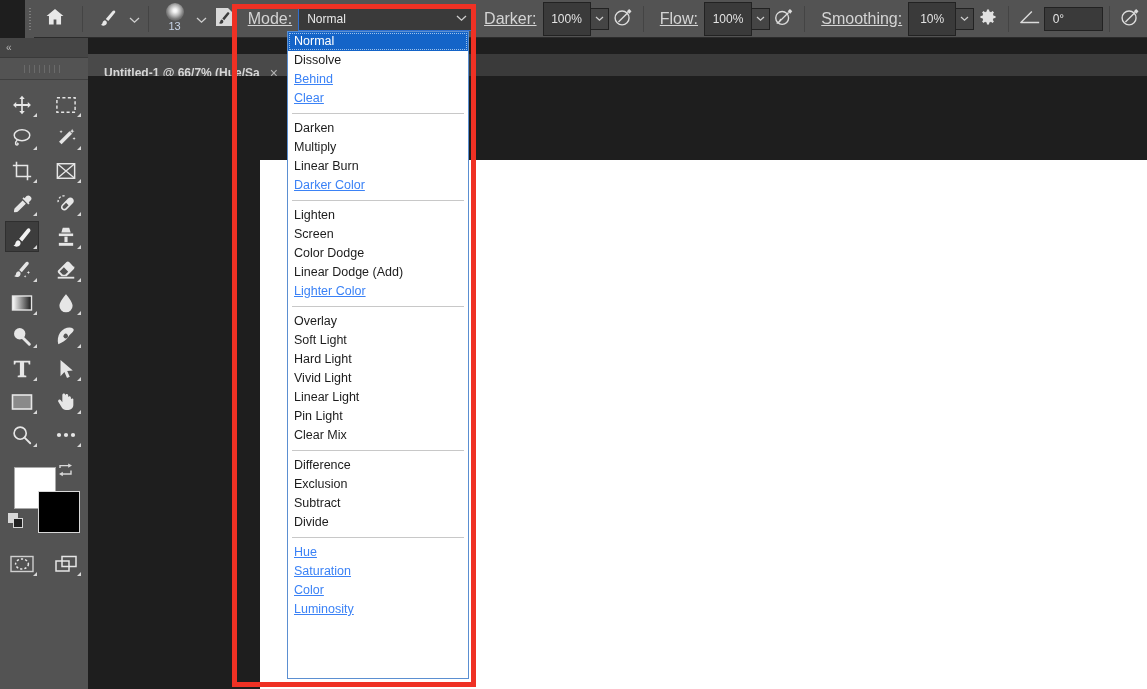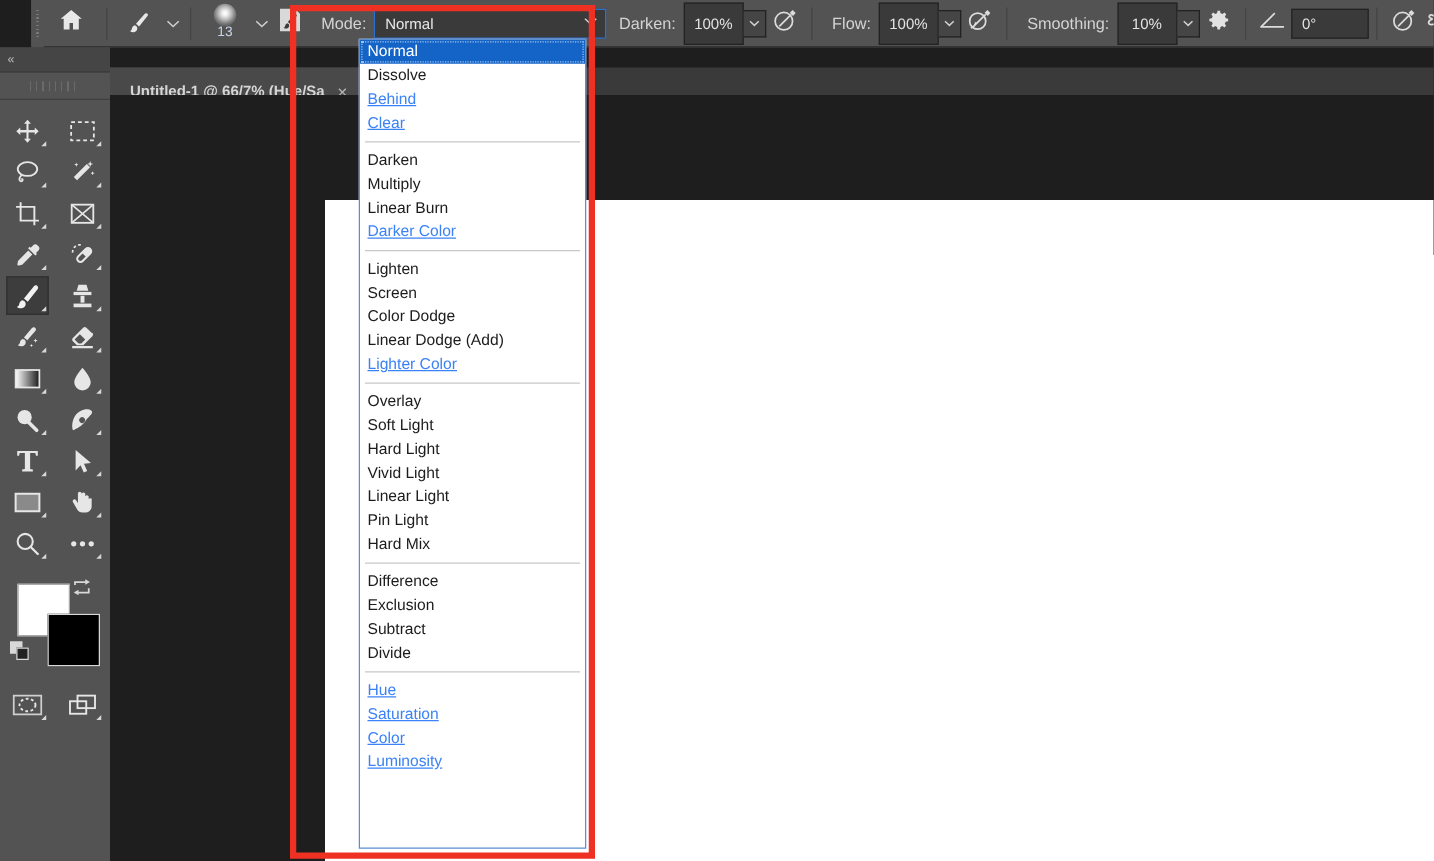--- a/index.html
+++ b/index.html
@@ -45,21 +45,21 @@
     position: relative; display:flex; flex-direction:column; align-items:center; justify-content:center;
     width: 42px; height:38px; cursor:pointer;
   }
   .brush-dot { width:18px; height:18px; border-radius:50%;
     background: radial-gradient(circle at 50% 42%, #ffffff 0%, #f2f2f2 14%, #b9b9b9 38%, #7c7c7c 60%, #5b5b5b 78%, #535353 100%);
     margin-top:-2px;
   }
   .brush-size { font-size: 11px; color:#c8d4e6; margin-top:-1px; }
   .brushpanel-btn { width:30px;height:30px;display:flex;align-items:center;justify-content:center;cursor:pointer; }
 
-  .ob-label { font-size:13px; color:#d4d4d4; margin:0 6px 0 10px; white-space:nowrap; }
+  .ob-label { font-size:16px; color:#d4d4d4; margin:0 6px 0 10px; white-space:nowrap;text-decoration:underline; }
 
   
   .mode-combo {
     width: 186px; height: 24px;
     background: #3a3a3a; border: 1px solid #2f6fd0;
     display:flex; align-items:center; justify-content:space-between;
     padding: 0 6px 0 8px; cursor:pointer;
   }
   .mode-combo .val { font-size:12px; color:#eaeaea; }
   .mode-combo .arrow { color:#cfcfcf; font-size:10px; }
@@ -221,21 +221,21 @@
     <span class="ob-label">Mode:</span>
     <div class="mode-combo">
       <span class="val">Normal</span>
       <span class="arrow">
         <svg width="11" height="7" viewBox="0 0 11 7">
             <path d="M1 1l4.5 4.2L10 1" stroke="#cfcfcf" stroke-width="1.3" fill="none"></path>
           </svg>
       </span>
     </div>
 
-    <span class="ob-label">Darken:</span>
+    <span class="ob-label">Darker:</span>
     <div style="display:flex;align-items:center;">
       <div class="num-field">100%</div>
       <div class="num-stepper">
         <svg width="9" height="6" viewBox="0 0 9 6">
             <path d="M1 1l3.5 3.3L8 1" stroke="#cfcfcf" stroke-width="1.2" fill="none"></path>
           </svg>
       </div>
     </div>
     <div class="icon-btn">
       <span>
@@ -586,21 +586,21 @@
       <div class="dd-item">Color Dodge</div>
       <div class="dd-item">Linear Dodge (Add)</div>
       <div class="dd-item dis">Lighter Color</div>
       <div class="dd-sep"></div>
       <div class="dd-item">Overlay</div>
       <div class="dd-item">Soft Light</div>
       <div class="dd-item">Hard Light</div>
       <div class="dd-item">Vivid Light</div>
       <div class="dd-item">Linear Light</div>
       <div class="dd-item">Pin Light</div>
-      <div class="dd-item">Hard Mix</div>
+      <div class="dd-item">Clear Mix</div>
       <div class="dd-sep"></div>
       <div class="dd-item">Difference</div>
       <div class="dd-item">Exclusion</div>
       <div class="dd-item">Subtract</div>
       <div class="dd-item">Divide</div>
       <div class="dd-sep"></div>
       <div class="dd-item dis">Hue</div>
       <div class="dd-item dis">Saturation</div>
       <div class="dd-item dis">Color</div>
       <div class="dd-item dis">Luminosity</div>

